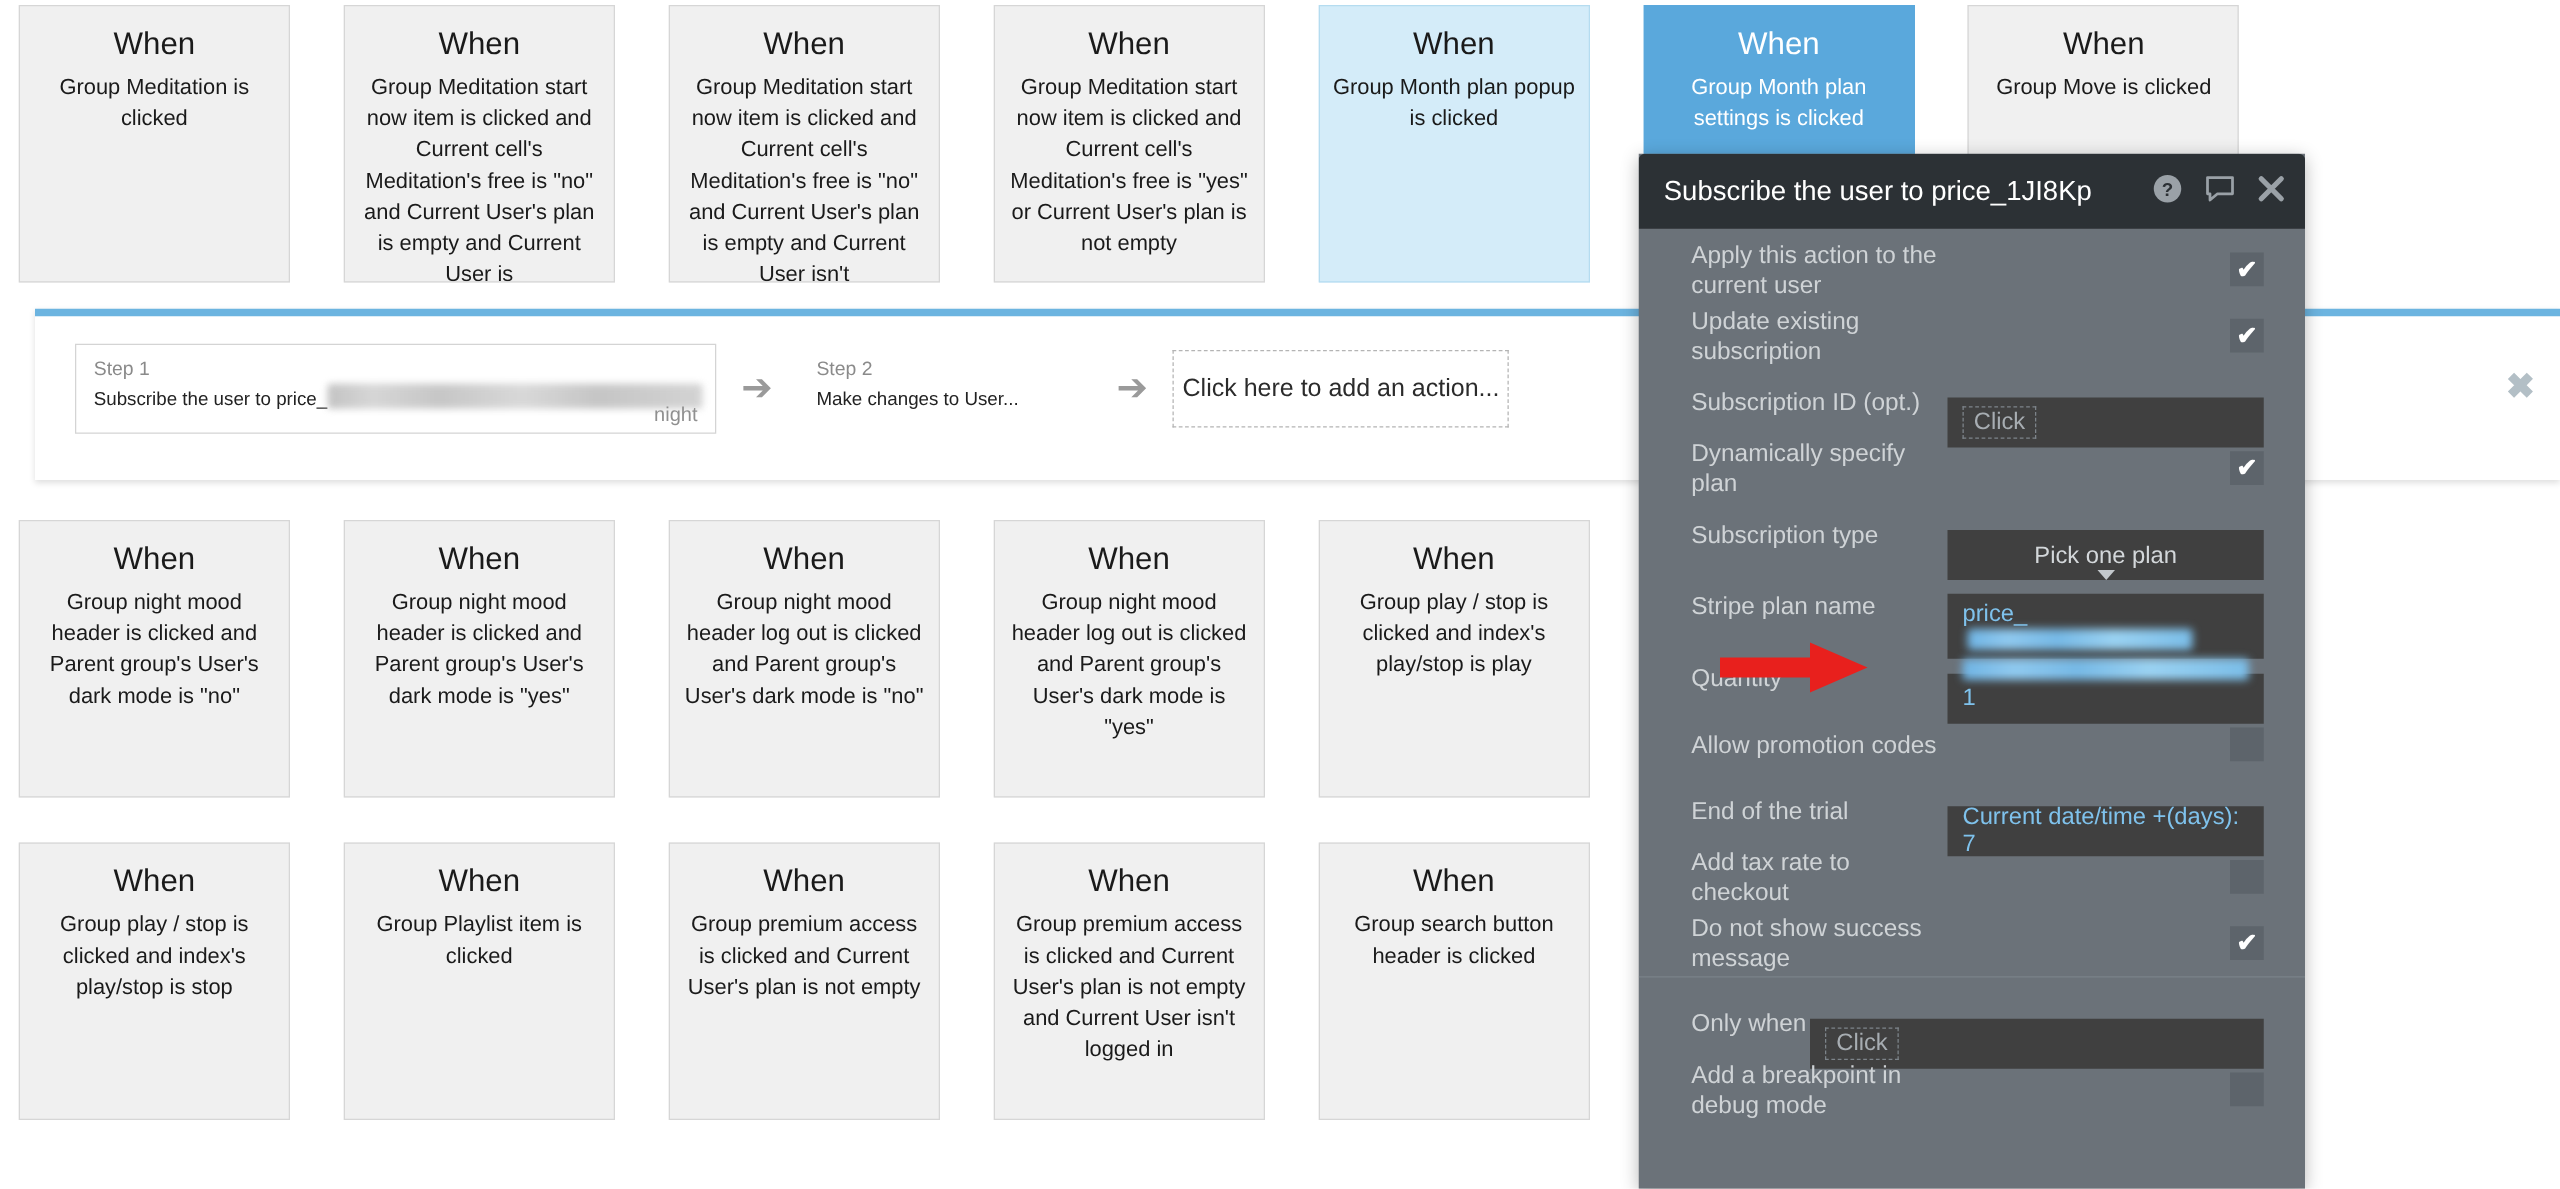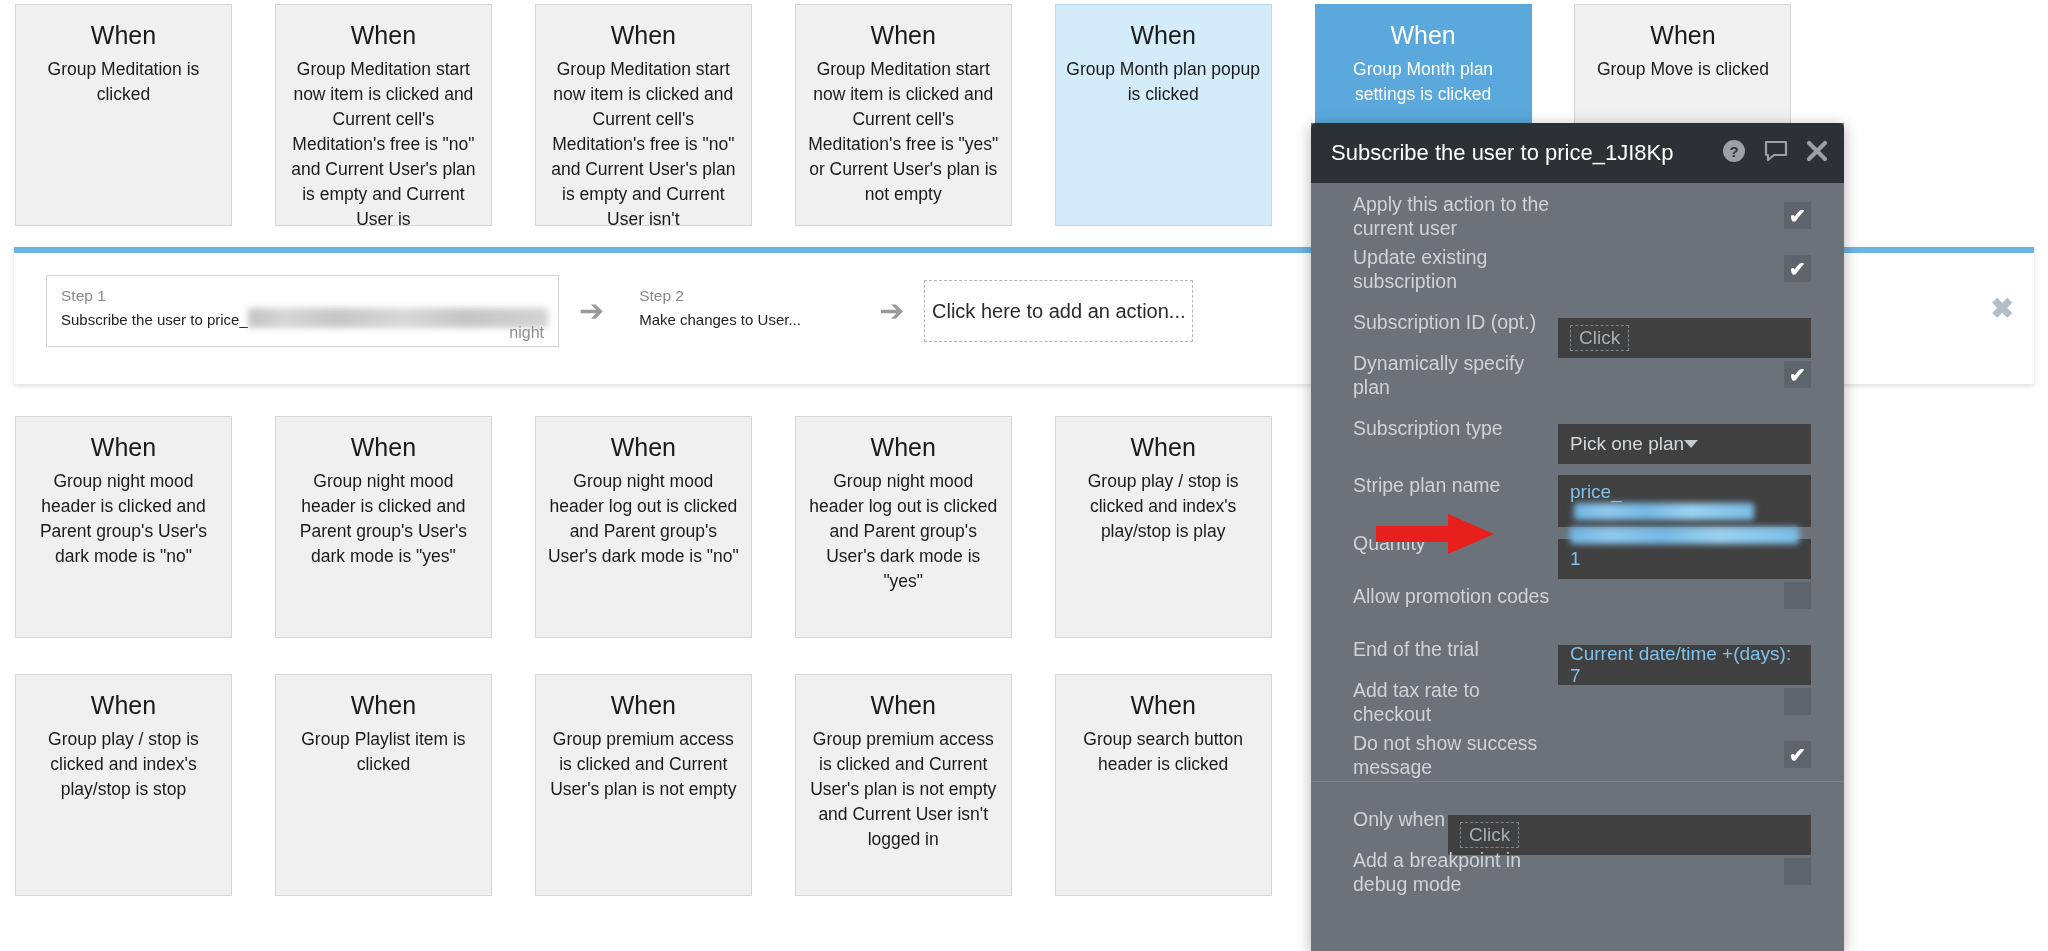--- a/index.html
+++ b/index.html
@@ -38,21 +38,21 @@
     color: #1a1a1a;
   }
   .event-card.highlight { background: #d4ecf9; border-color: #b5dcf0; }
   .event-card.selected  { background: #5aa8dc; border-color: #5aa8dc; }
   .event-card.selected .when-label,
   .event-card.selected .when-desc { color: #ffffff; }
 
   
   .workflow-bar {
     position: absolute;
-    left: 14px; top: 247px;
+    left: 28px; top: 247px;
     width: 2020px; height: 137px;
     background: #ffffff;
     border-top: 6px solid #6cb4e0;
     box-shadow: 0 2px 5px rgba(0,0,0,0.13);
   }
   .workflow-inner {
     display: flex; align-items: center;
     padding: 22px 28px 0 32px;
     gap: 0px;
   }
@@ -154,21 +154,21 @@
     cursor: text;
     margin-top: 32px;
   }
   .field.tall { height: 52px; align-items: flex-start; padding-top: 6px; }
   .field .placeholder {
     color:#a7adb2;
     border: 1px dashed #7d848a;
     padding: 1px 8px;
   }
   .field .dyn { color:#7fc2ec; }
-  .field.dropdown { justify-content: flex-start; cursor: pointer; }
+  .field.dropdown { justify-content: flex-end; cursor: pointer; flex-direction: column; }
   .caret {
     width: 0; height: 0;
     border-left: 7px solid transparent;
     border-right: 7px solid transparent;
     border-top: 8px solid #c3c8cc;
   }
   .redact-blue {
     display: inline-block;
     height: 17px;
     border-radius: 3px;

